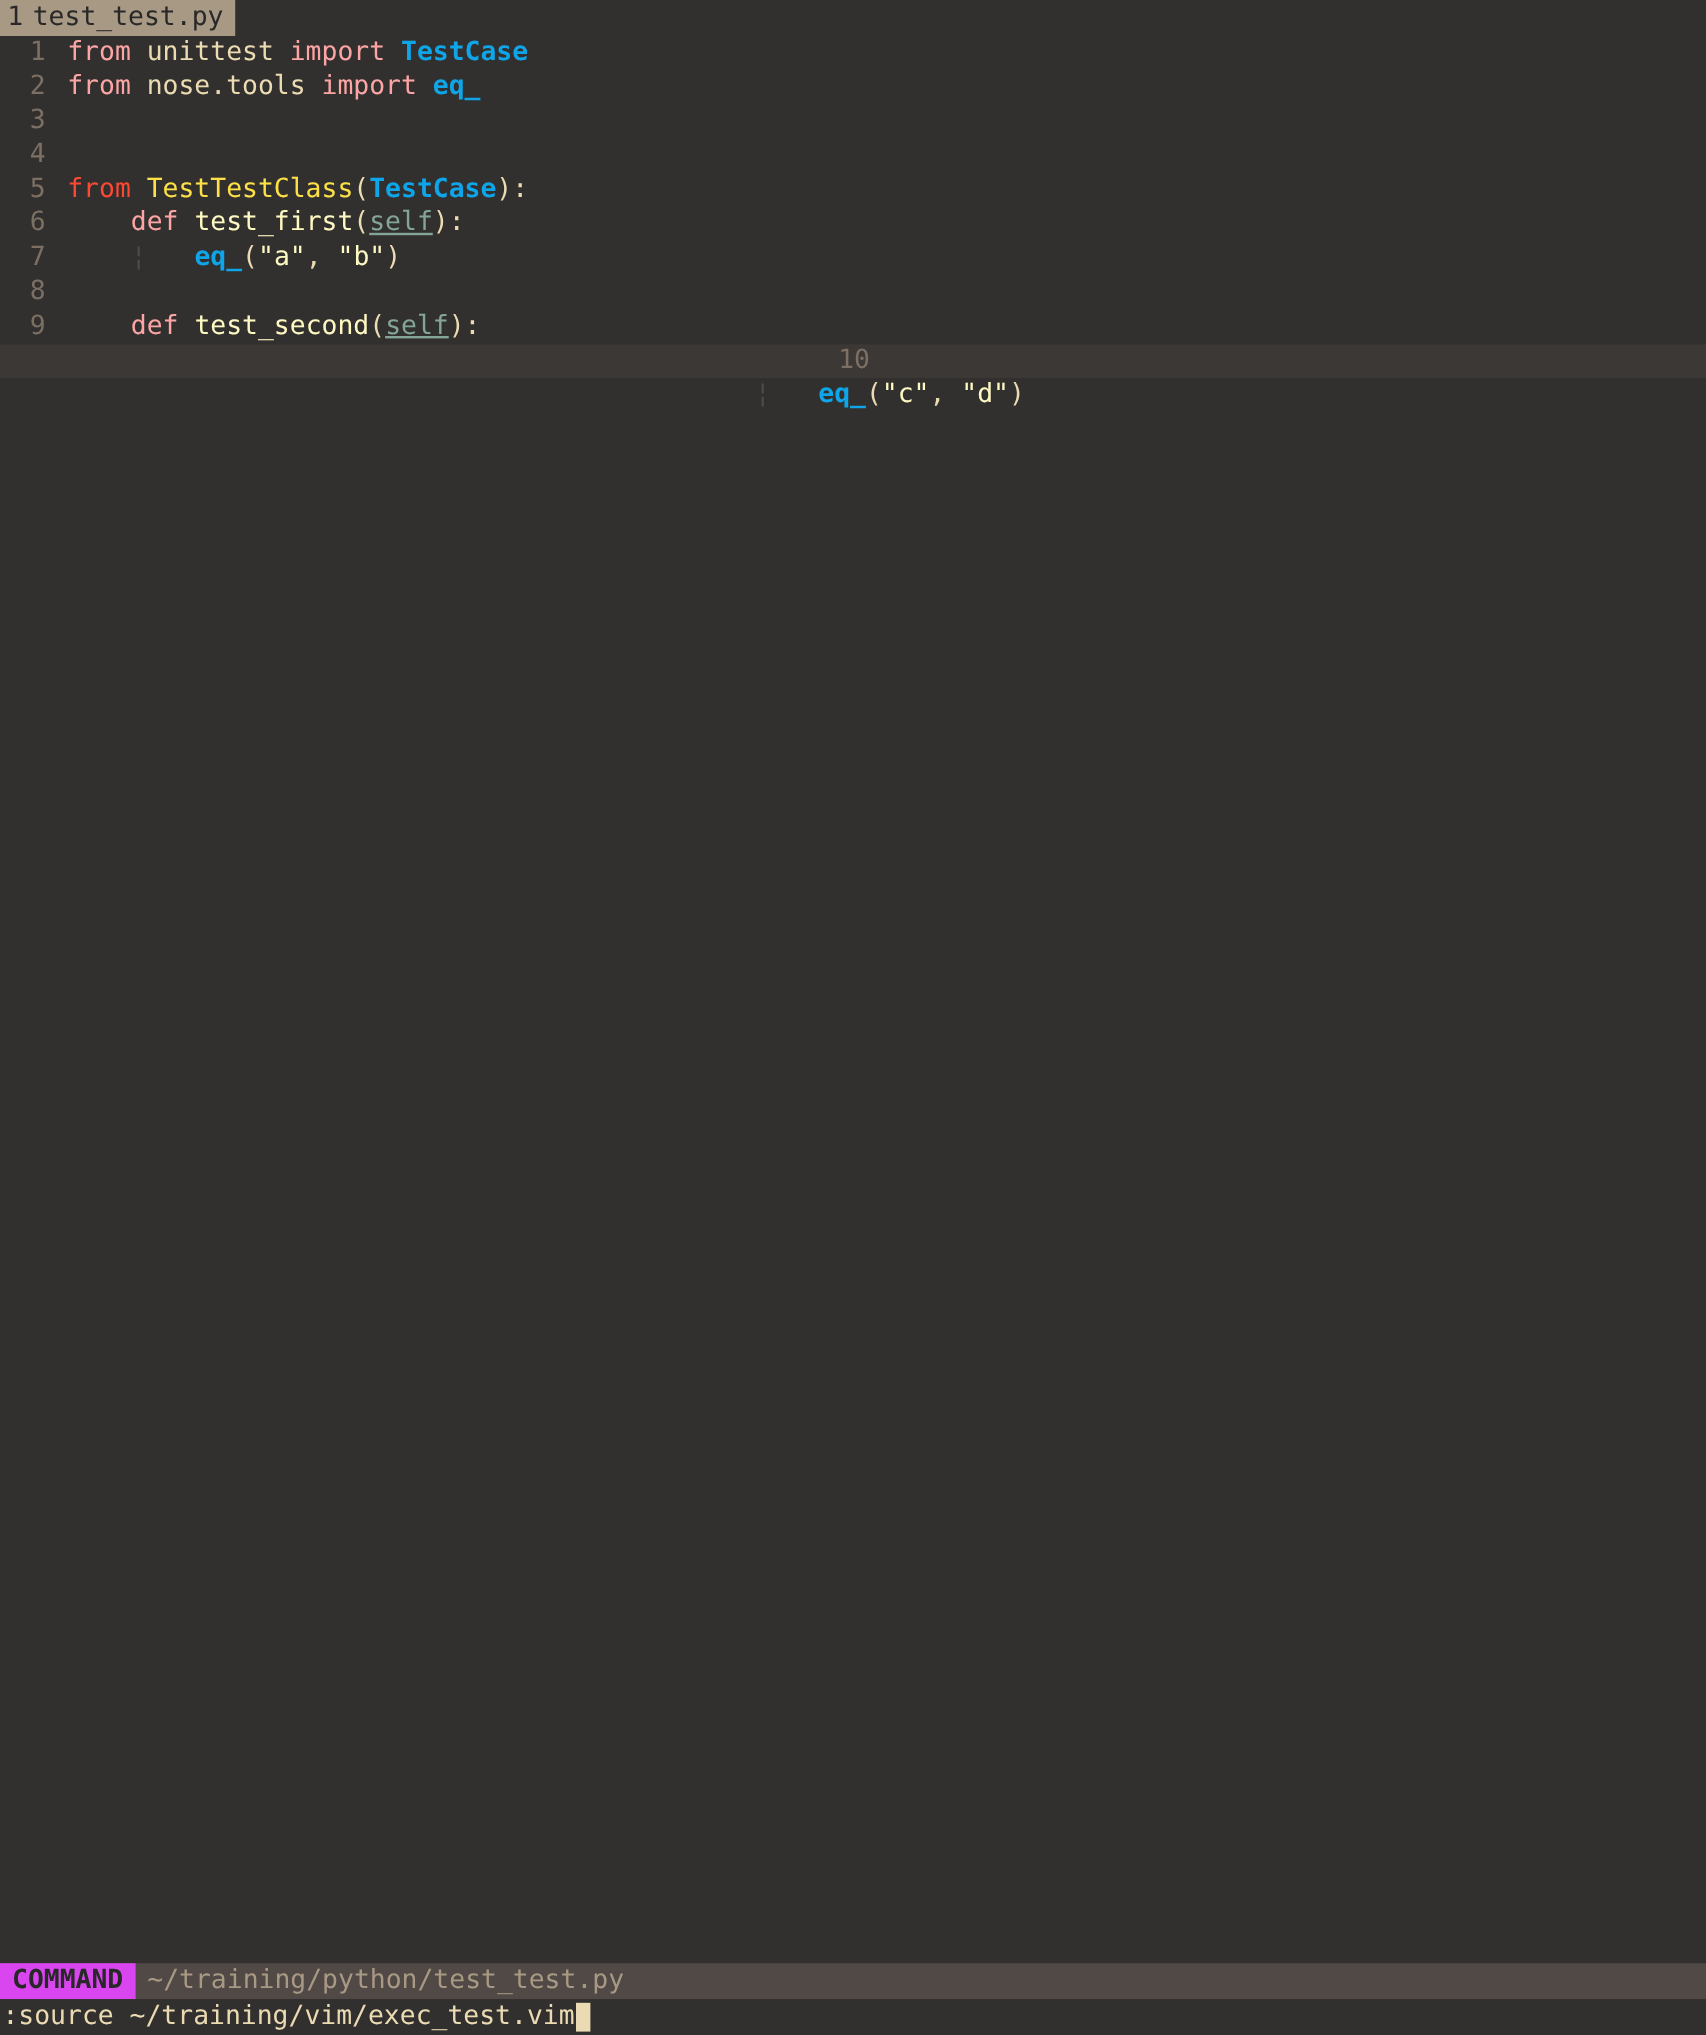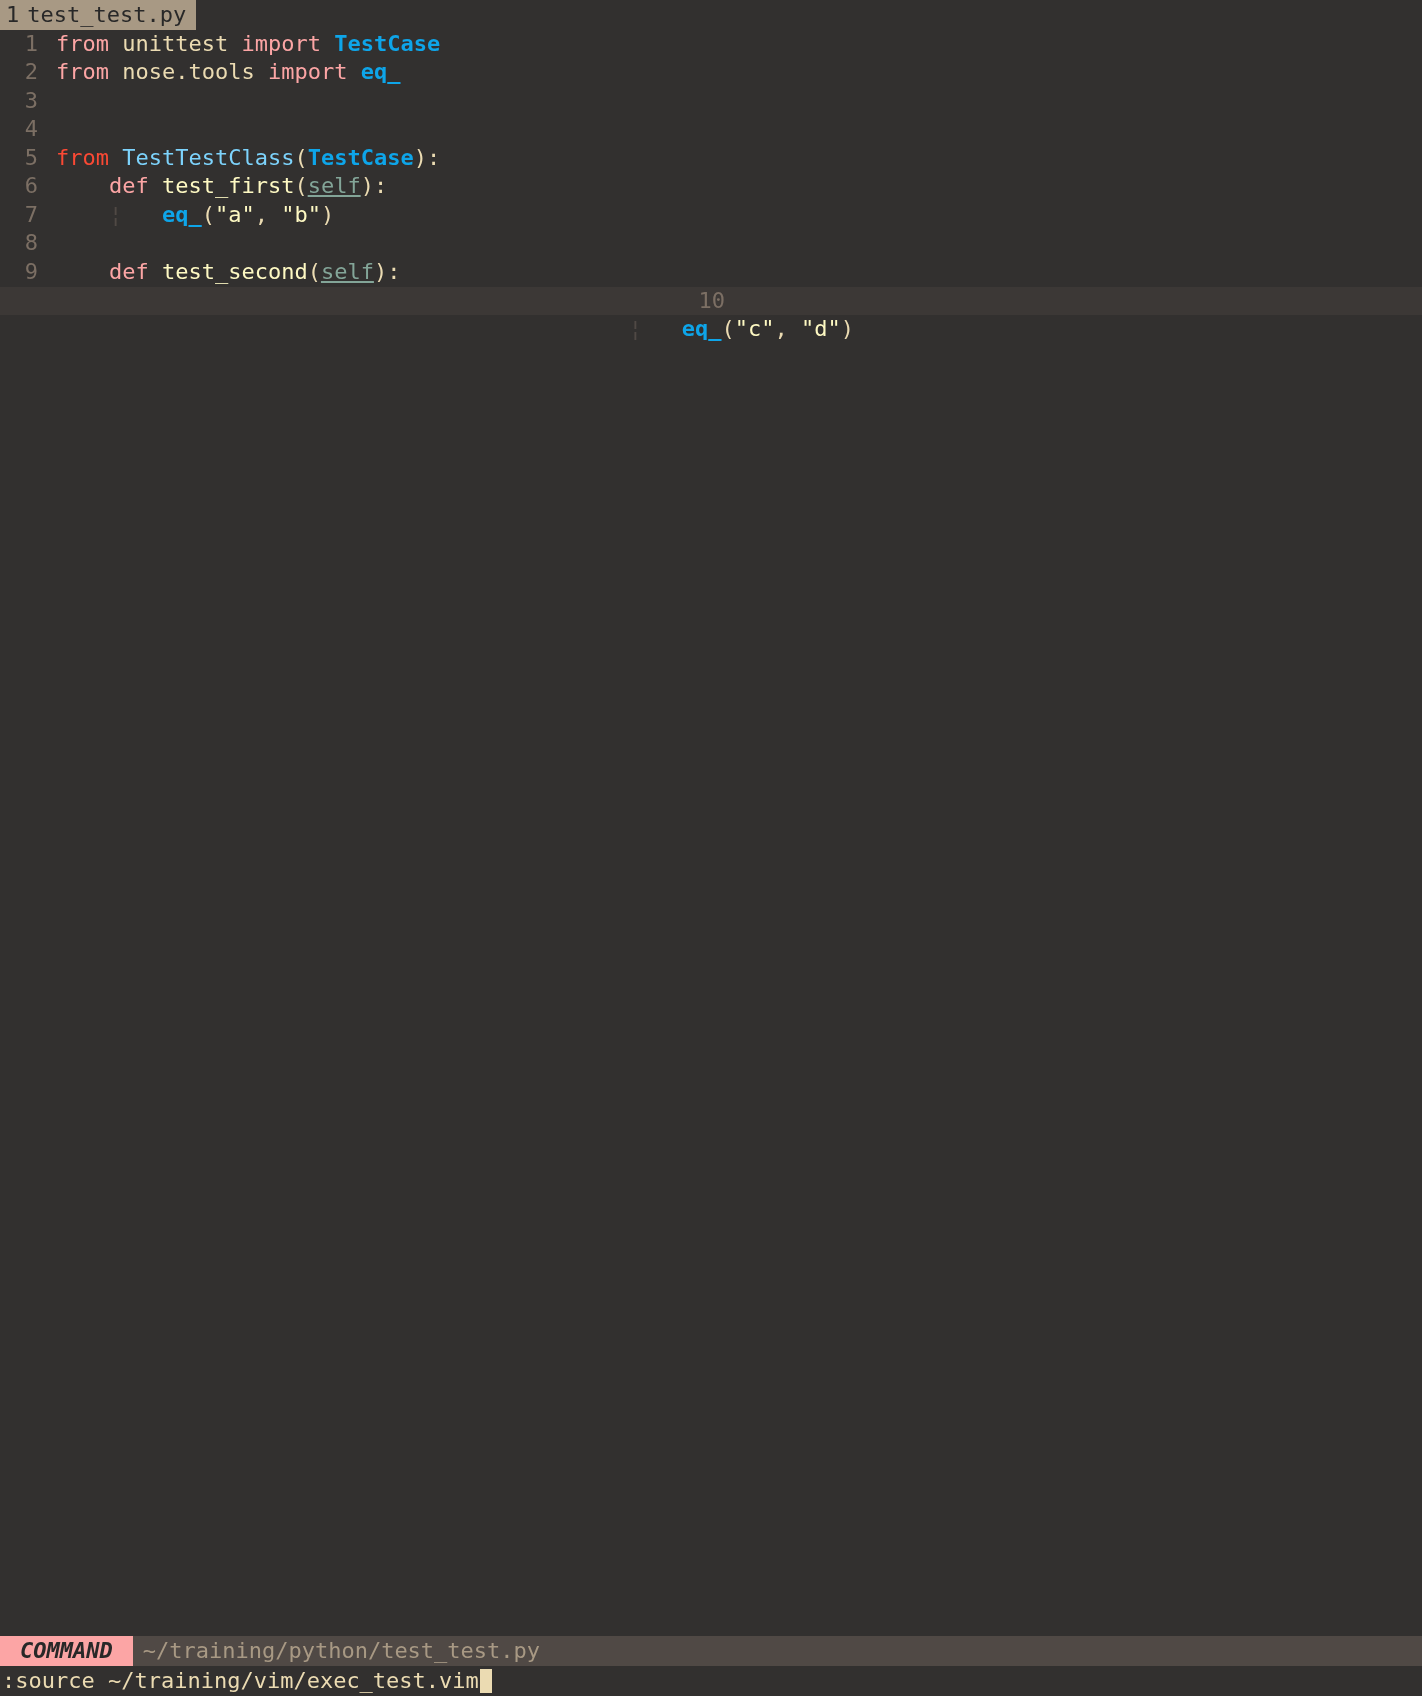--- a/index.html
+++ b/index.html
@@ -55,41 +55,40 @@
     .code-line.current {
       background: #3c3836;
       flex-direction: column;
     }
     .code-area {
       white-space: pre;
       padding-left: 8px;
     }
     .k-red    { color: #fb4934; }
     .k-aqua   { color: #fca5a5; }
-    .k-orange { color: #7dd3fc; text-align: center; }
+    .k-orange { color: #fde047; text-align: center; }
     .k-blue   { color: #83a598; text-decoration: underline; }
     .k-green  { color: #fef9c3; }
     .k-greenb { color: #0ea5e9; font-weight: bold; }
     .k-fg     { color: #ebdbb2; }
     .k-guide  { color: #504945; }
     .status-bar {
       display: flex;
       background: #504945;
       height: 30px;
       align-items: center;
     }
     .mode-segment {
-      background: #fca5a5;
+      background: #d946ef;
       color: #282828;
       font-weight: bold;
-      padding: 2px 20px;
+      padding: 2px 10px;
       height: 100%;
       display: flex;
       align-items: center;
-      font-style: italic;
     }
     .path-segment {
       color: #a89984;
       padding: 8px 10px;
     }
     .command-line {
       background: #32302f;
       color: #ebdbb2;
       height: 30px;
       display: flex;

